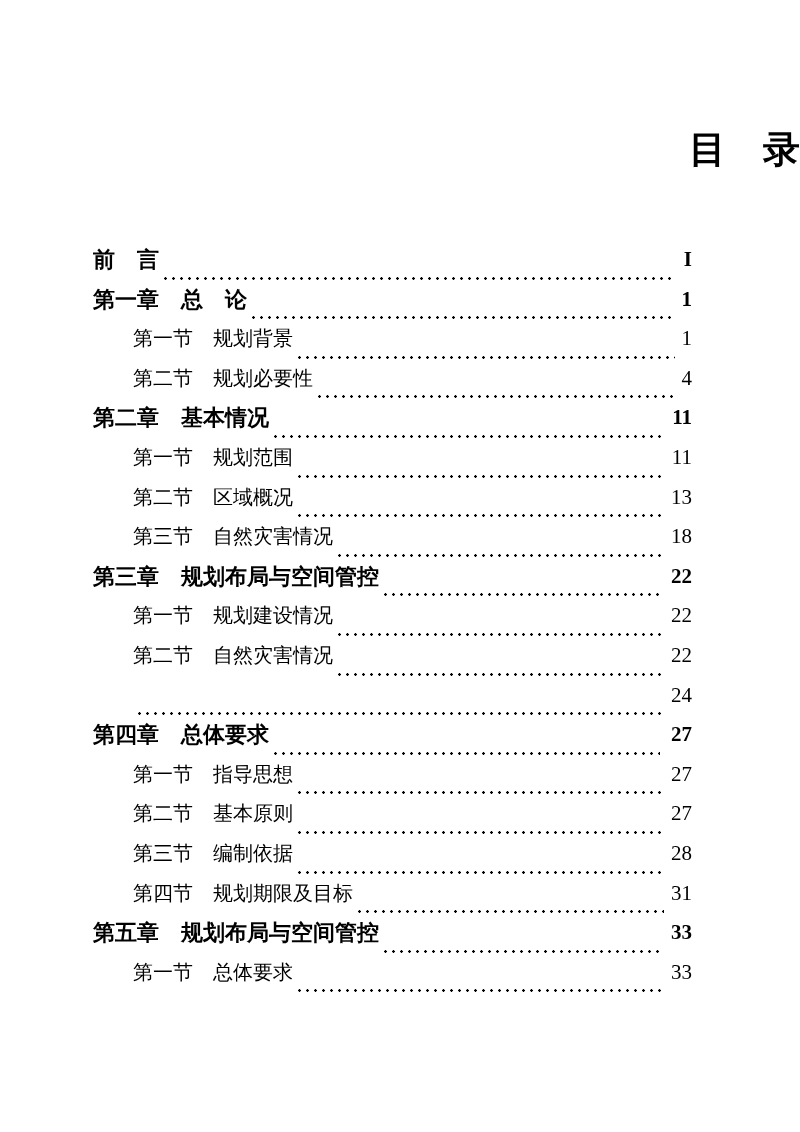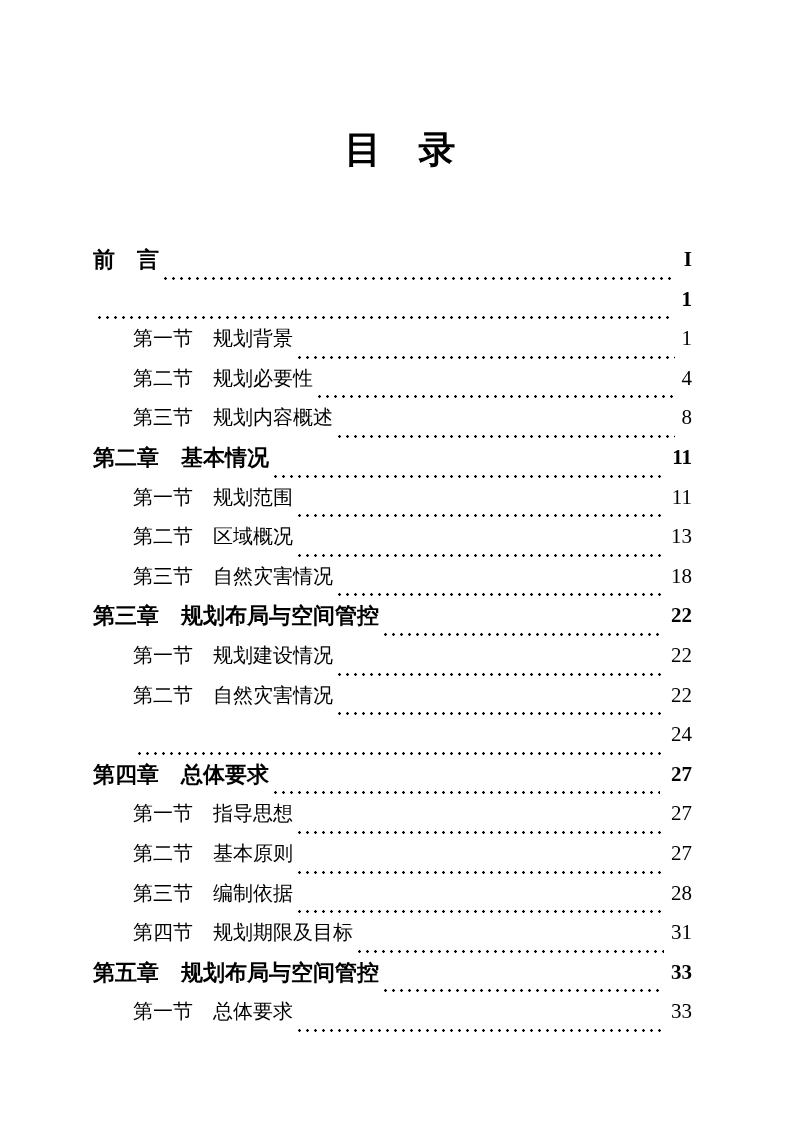--- a/index.html
+++ b/index.html
@@ -12,21 +12,21 @@
     overflow: hidden;
     color: #000000;
     font-family: "Liberation Serif", serif;
   }
   .doc-title {
     position: absolute;
     top: 126px;
     left: 0;
     width: 100%;
     margin: 0;
-    text-align: center;
+    text-align: right;
     font-size: 37px;
     line-height: 48px;
     font-weight: bold;
     font-family: "Liberation Serif", serif;
     white-space: pre;
   }
   .toc {
     position: absolute;
     top: 240px;
     left: 93px;
@@ -77,41 +77,37 @@
   <h1 class="doc-title">目　录</h1>
 
   <div class="toc" id="toc-list">
   <div class="toc-row chapter">
     <span class="label">前　言</span>
     <span class="leader"></span>
     <span class="page-num">I</span>
   </div>
 
   <div class="toc-row chapter">
+    <span class="label">第一章　总　论</span>
     <span class="leader"></span>
     <span class="page-num">1</span>
   </div>
 
   <div class="toc-row section">
     <span class="label">第一节　规划背景</span>
     <span class="leader"></span>
     <span class="page-num">1</span>
   </div>
 
   <div class="toc-row section">
     <span class="label">第二节　规划必要性</span>
     <span class="leader"></span>
     <span class="page-num">4</span>
   </div>
 
-  <div class="toc-row section">
-    <span class="label">第三节　规划内容概述</span>
-    <span class="leader"></span>
-    <span class="page-num">8</span>
-  </div>
 
   <div class="toc-row chapter">
     <span class="label">第二章　基本情况</span>
     <span class="leader"></span>
     <span class="page-num">11</span>
   </div>
 
   <div class="toc-row section">
     <span class="label">第一节　规划范围</span>
     <span class="leader"></span>

